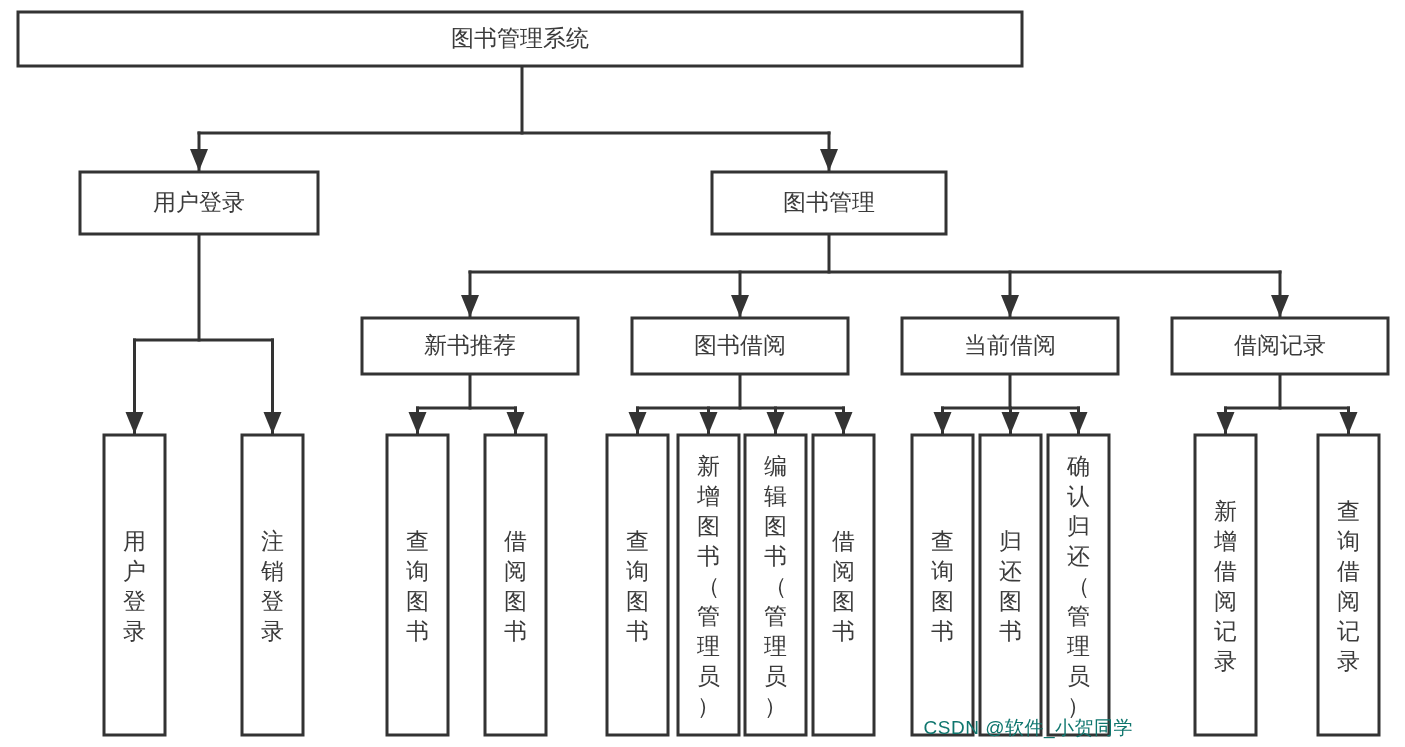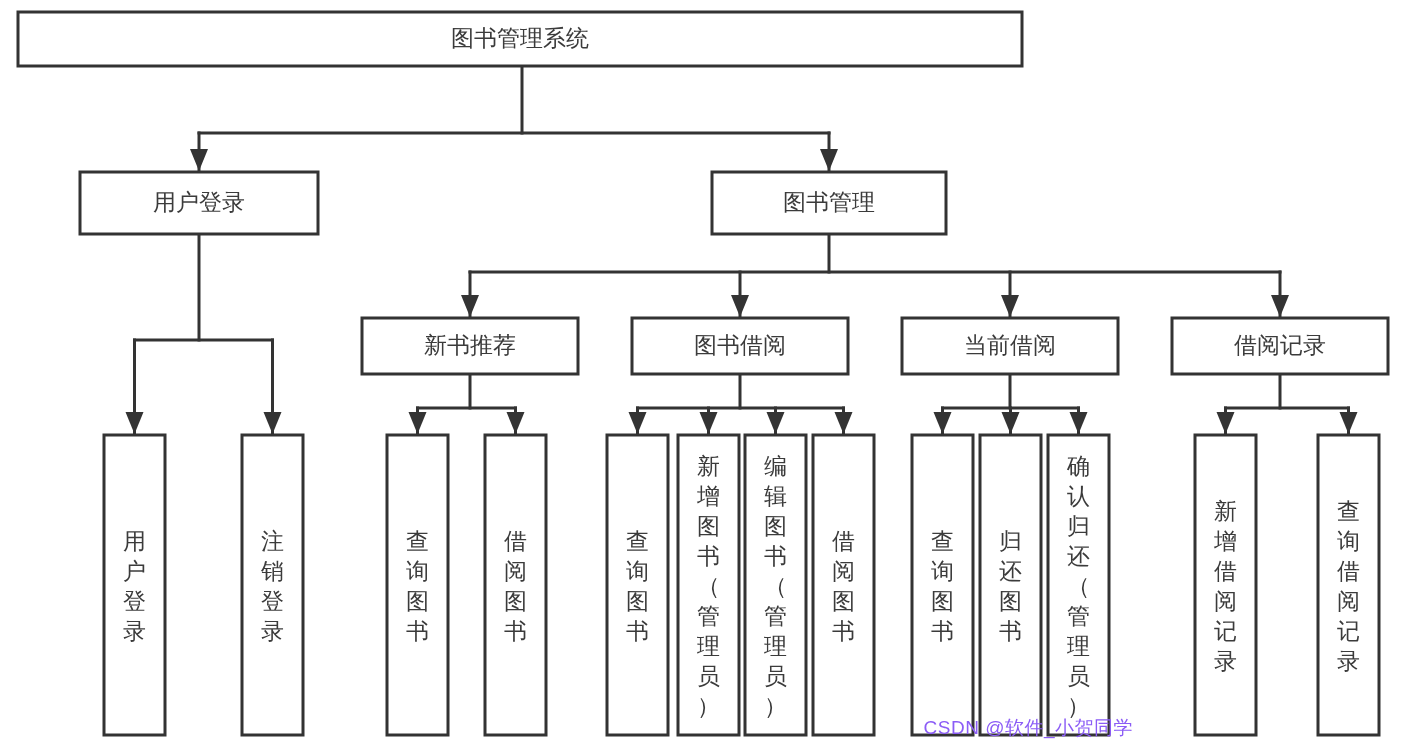--- a/index.html
+++ b/index.html
@@ -54,21 +54,21 @@
     font-size: 23px;
     fill: #3b3b3b;
     text-anchor: middle;
   }
   .watermark {
     position: absolute;
     right: 14px;
     bottom: 6px;
     font-family: "Liberation Sans", "DejaVu Sans", sans-serif;
     font-size: 19px;
-    color: #8b5cf6;
+    color: #0f766e;
     white-space: nowrap;
     letter-spacing: 0.5px;
     user-select: none;
   }
 </style>
 </head>
 <body>
 
 <div id="diagram-root">
   <svg id="diagram-canvas" viewBox="0 0 1405 747">

